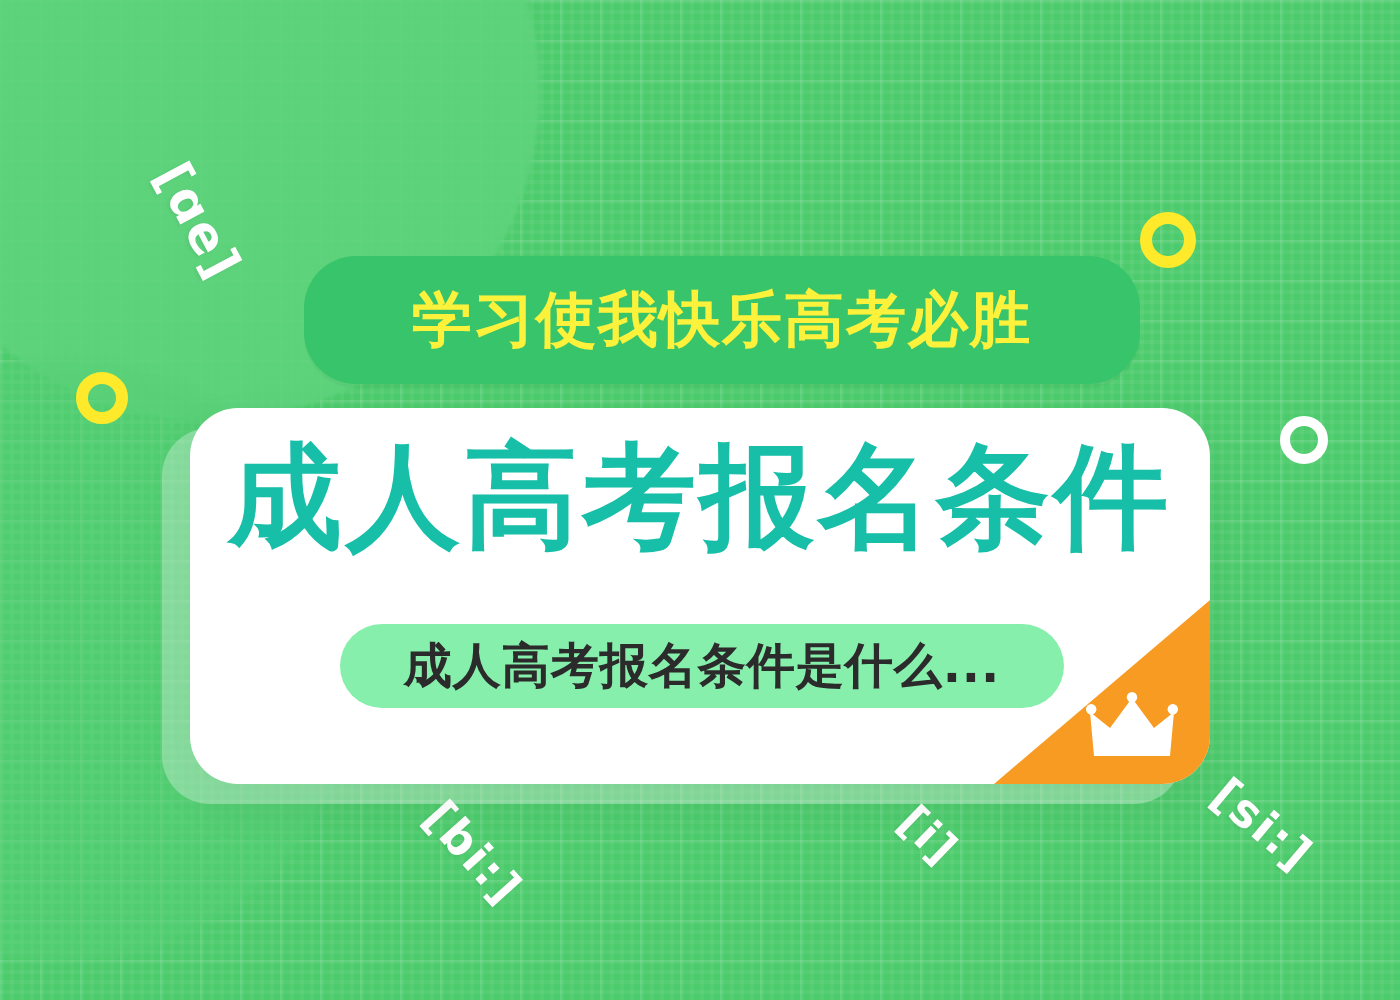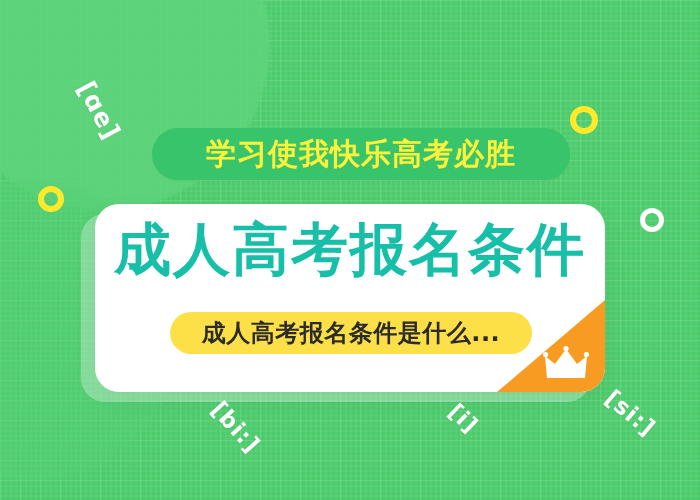--- a/index.html
+++ b/index.html
@@ -42,21 +42,21 @@
     letter-spacing:1px;white-space:nowrap;
     text-shadow:0 1px 2px rgba(0,0,0,.06);
   }
   .phon-ae{left:68px;top:96px;font-size:25px;transform:rotate(62deg);}
   .phon-bi{left:206px;top:414px;font-size:23px;transform:rotate(48deg);}
   .phon-i {left:448px;top:406px;font-size:22px;transform:rotate(44deg);}
   .phon-si{left:602px;top:400px;font-size:23px;transform:rotate(40deg);}
 
   
   .banner{
-    position:absolute;left:152px;top:128px;width:418px;height:52px;
+    position:absolute;left:152px;top:128px;width:418px;height:64px;
     background:#38C46B;border-radius:26px;
     display:flex;align-items:center;justify-content:center;
     box-shadow:0 2px 0 rgba(0,0,0,.03);
   }
   .banner-text{
     color:#FDF23B;font-size:30px;font-weight:700;letter-spacing:1px;
     font-family:"DejaVu Sans","Liberation Sans",sans-serif;
   }
 
   
@@ -66,21 +66,21 @@
     box-shadow:-14px 10px 0 rgba(255,255,255,.30), 0 10px 26px rgba(0,0,0,.06);
   }
   .card-title{
     position:absolute;left:0;right:0;top:16px;text-align:center;
     color:#17BFA8;font-size:57px;font-weight:900;letter-spacing:2px;
     line-height:1.05;
     font-family:"DejaVu Sans","Liberation Sans",sans-serif;
   }
   .sub-pill{
     position:absolute;left:75px;top:108px;width:362px;height:42px;
-    background:#fde047;border-radius:21px;
+    background:#86efac;border-radius:21px;
     display:flex;align-items:center;justify-content:center;
   }
   .sub-text{
     color:#2B2B2B;font-size:24px;font-weight:700;letter-spacing:.5px;
     font-family:"DejaVu Sans","Liberation Sans",sans-serif;
   }
   
   .corner{
     position:absolute;right:0;bottom:0;width:108px;height:92px;
     background:#F89B22;

